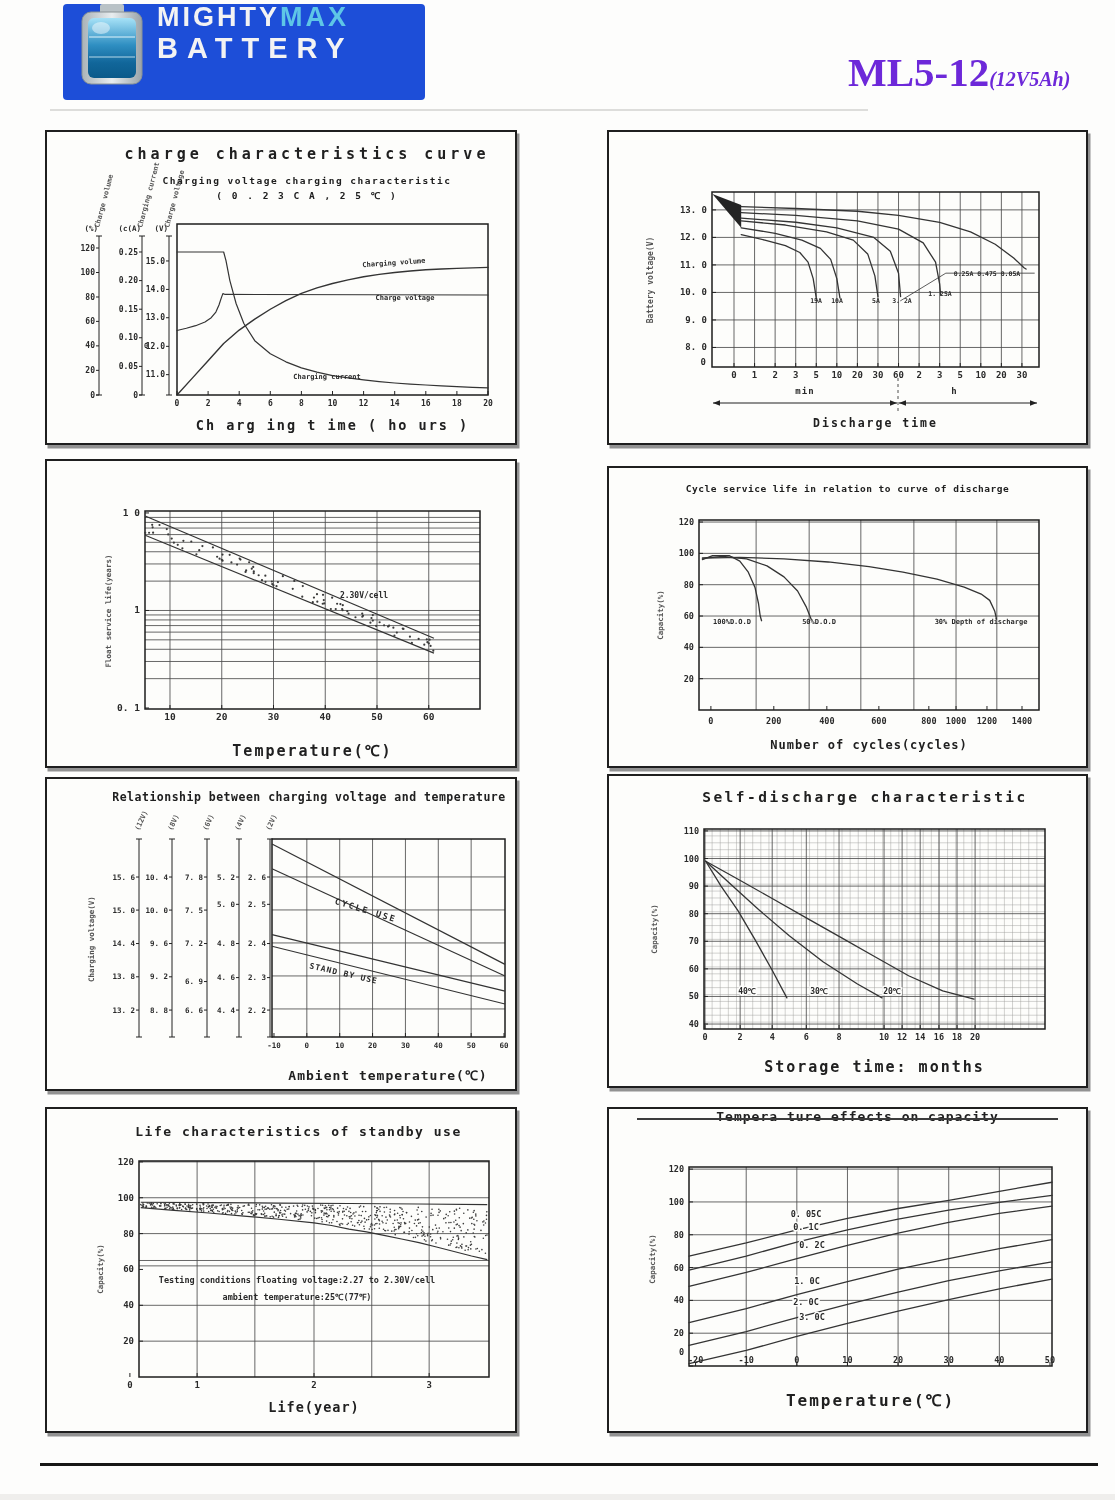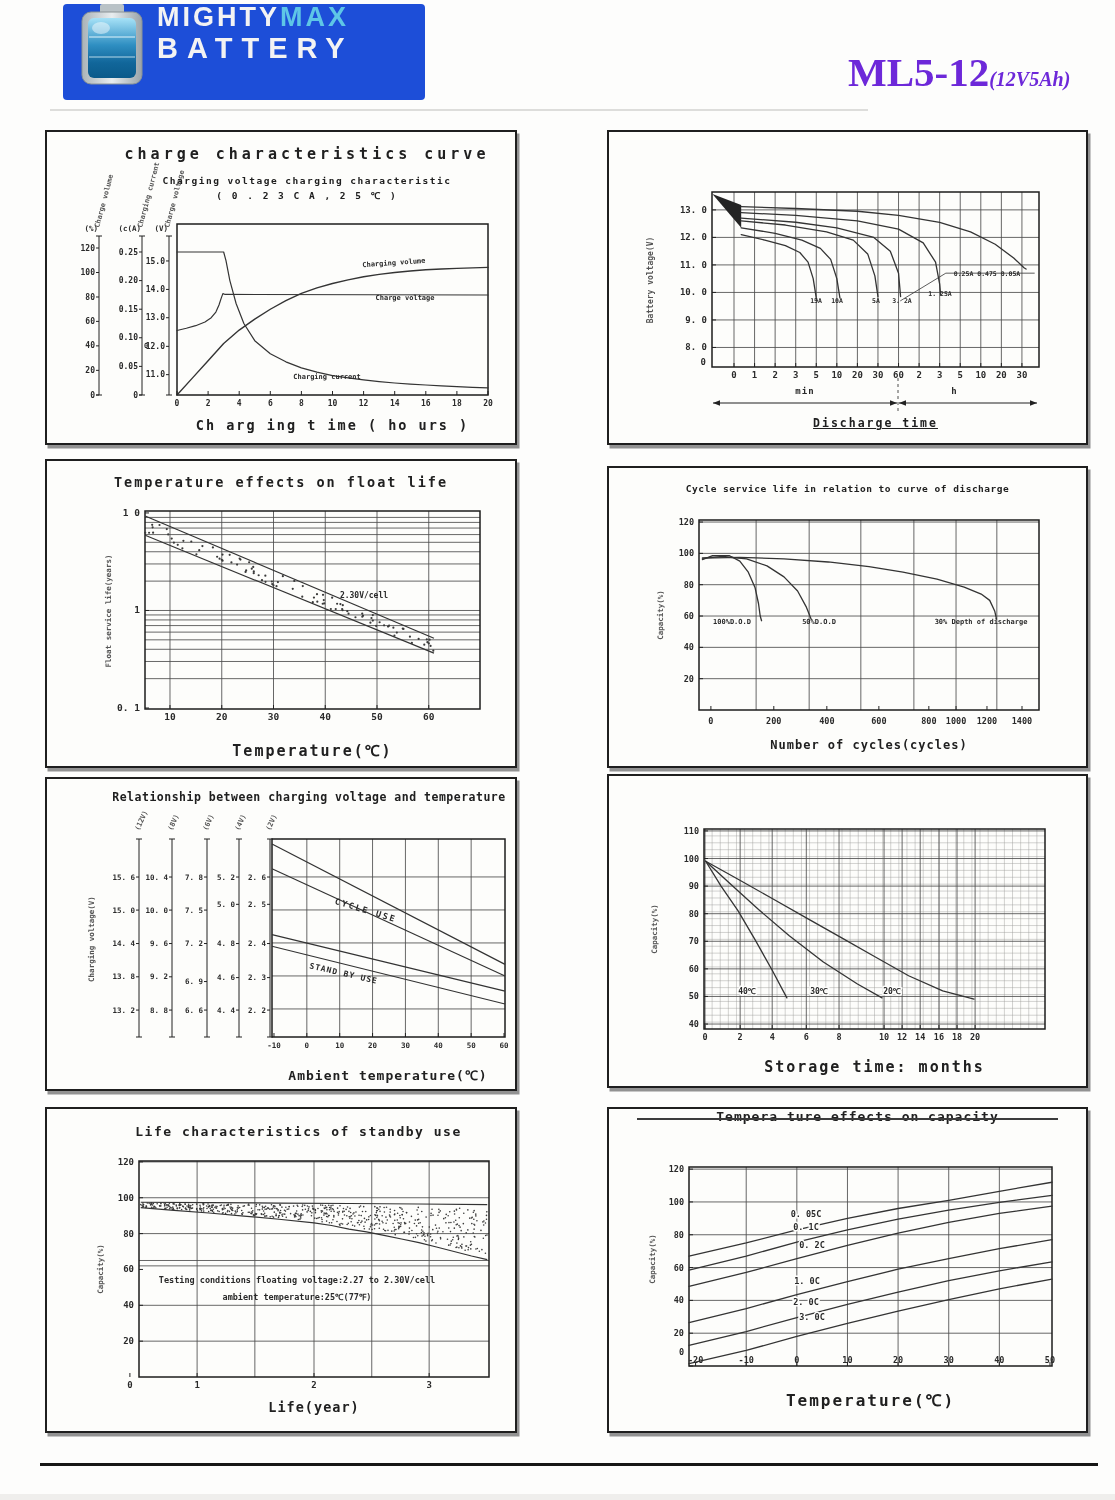--- a/index.html
+++ b/index.html
@@ -35,21 +35,21 @@
   svg.plot{position:absolute;left:0;top:0;width:100%;height:100%;}
   svg text{fill:#2a2a2a;font-family:"DejaVu Sans Mono",monospace;}
   .tk{font-weight:bold;}
   .tks{fill:#555;font-weight:bold;}
   .t,.sub,.xl{position:absolute;text-align:center;color:#202020;font-weight:bold;white-space:nowrap;}
   .t0{top:13px;left:56px;right:4px;font-size:15px;letter-spacing:4px;}
   .sub0a{top:43px;left:56px;right:4px;font-size:9.5px;letter-spacing:1.5px;}
   .sub0b{top:57px;left:56px;right:4px;font-size:9.5px;letter-spacing:2px;}
   .xl0{bottom:10px;left:130px;width:311px;font-size:13.5px;letter-spacing:2px;}
   .t1{top:15px;left:36px;right:0;font-size:15px;letter-spacing:1px;}
-  .xl1{bottom:13px;left:103px;width:327px;font-size:11.5px;letter-spacing:2px;text-decoration:underline;}
+  .xl1{bottom:13px;left:103px;width:327px;font-size:11.5px;letter-spacing:2px;}
   .t2{top:13px;left:0;right:0;font-size:13.5px;letter-spacing:2px;}
   .xl2{bottom:6px;left:98px;width:335px;font-size:15px;letter-spacing:2px;}
   .t3{top:15px;left:0;right:0;font-size:9.5px;letter-spacing:0.5px;}
   .xl3{bottom:14px;left:90px;width:340px;font-size:12px;letter-spacing:1px;}
   .t4{top:11px;left:56px;right:0;font-size:11.5px;letter-spacing:0.5px;}
   .xl4{bottom:5px;left:205px;width:272px;font-size:13px;letter-spacing:1px;}
   .t5{top:13px;left:40px;right:5px;font-size:14.5px;letter-spacing:2.5px;}
   .xl5{bottom:10px;left:95px;width:341px;font-size:15px;letter-spacing:2px;}
   .t6{top:15px;left:35px;right:0;font-size:13px;letter-spacing:1.5px;}
   .xl6{bottom:16px;left:92px;width:350px;font-size:13.5px;letter-spacing:1px;}
@@ -414,21 +414,20 @@
         <text x="381.76409701838406" y="259" text-anchor="middle" font-size="9.5" class="tk">60</text>
         <line x1="98" y1="51.94548846183291" x2="102" y2="51.94548846183291" stroke="#222" stroke-width="1"></line>
         <text x="93" y="54.94548846183291" text-anchor="end" font-size="9.5" class="tk">1 0</text>
         <line x1="98" y1="149.47993018787267" x2="102" y2="149.47993018787267" stroke="#222" stroke-width="1"></line>
         <text x="93" y="152.47993018787267" text-anchor="end" font-size="9.5" class="tk">1</text>
         <line x1="98" y1="247.01437191391247" x2="102" y2="247.01437191391247" stroke="#222" stroke-width="1"></line>
         <text x="93" y="250.01437191391247" text-anchor="end" font-size="9.5" class="tk">0. 1</text>
         <text x="317" y="137" text-anchor="middle" font-size="8" class="tk" font-weight="bold">2.30V/cell</text>
         <text x="64" y="150" text-anchor="middle" font-size="7.5" class="tks" transform="rotate(-90 64 150)">Float service life(years)</text>
       </svg>
-    <div class="t t2">Temperature effects on float life</div>
     <div class="xl xl2">Temperature(℃)</div>
   </div>
 
   <div class="panel p3">
     <svg id="svg3" class="plot" viewBox="0 0 477 298">
         <line x1="147.12" y1="52" x2="147.12" y2="242" stroke="#4c4c4c" stroke-width="0.85"></line>
         <line x1="200.16" y1="52" x2="200.16" y2="242" stroke="#4c4c4c" stroke-width="0.85"></line>
         <line x1="251.84" y1="52" x2="251.84" y2="242" stroke="#4c4c4c" stroke-width="0.85"></line>
         <line x1="304.88" y1="52" x2="304.88" y2="242" stroke="#4c4c4c" stroke-width="0.85"></line>
         <line x1="347.04" y1="52" x2="347.04" y2="242" stroke="#4c4c4c" stroke-width="0.85"></line>
@@ -722,20 +721,21 @@
         <text x="90" y="113.10344827586208" text-anchor="end" font-size="8.5" class="tk">90</text>
         <line x1="95" y1="82.51724137931035" x2="99" y2="82.51724137931035" stroke="#222" stroke-width="1"></line>
         <text x="90" y="85.51724137931035" text-anchor="end" font-size="8.5" class="tk">100</text>
         <line x1="95" y1="54.931034482758626" x2="99" y2="54.931034482758626" stroke="#222" stroke-width="1"></line>
         <text x="90" y="57.931034482758626" text-anchor="end" font-size="8.5" class="tk">110</text>
         <text x="138" y="218" text-anchor="middle" font-size="8" class="tk" font-weight="bold" style="paint-order:stroke;stroke:#fdfdfb;stroke-width:3px">40℃</text>
         <text x="210" y="218" text-anchor="middle" font-size="8" class="tk" font-weight="bold" style="paint-order:stroke;stroke:#fdfdfb;stroke-width:3px">30℃</text>
         <text x="283" y="218" text-anchor="middle" font-size="8" class="tk" font-weight="bold" style="paint-order:stroke;stroke:#fdfdfb;stroke-width:3px">20℃</text>
         <text x="48" y="153" text-anchor="middle" font-size="7.5" class="tks" transform="rotate(-90 48 153)">Capacity(%)</text>
       </svg>
+    <div class="t t5">Self-discharge characteristic</div>
     <div class="xl xl5">Storage time: months</div>
   </div>
 
   <div class="panel p6">
     <svg id="svg6" class="plot" viewBox="0 0 468 322">
         <line x1="150.1" y1="52" x2="150.1" y2="268" stroke="#4c4c4c" stroke-width="0.85"></line>
         <line x1="207.85000000000002" y1="52" x2="207.85000000000002" y2="268" stroke="#4c4c4c" stroke-width="0.85"></line>
         <line x1="267" y1="52" x2="267" y2="268" stroke="#4c4c4c" stroke-width="0.85"></line>
         <line x1="324.75" y1="52" x2="324.75" y2="268" stroke="#4c4c4c" stroke-width="0.85"></line>
         <line x1="382.15" y1="52" x2="382.15" y2="268" stroke="#4c4c4c" stroke-width="0.85"></line>

